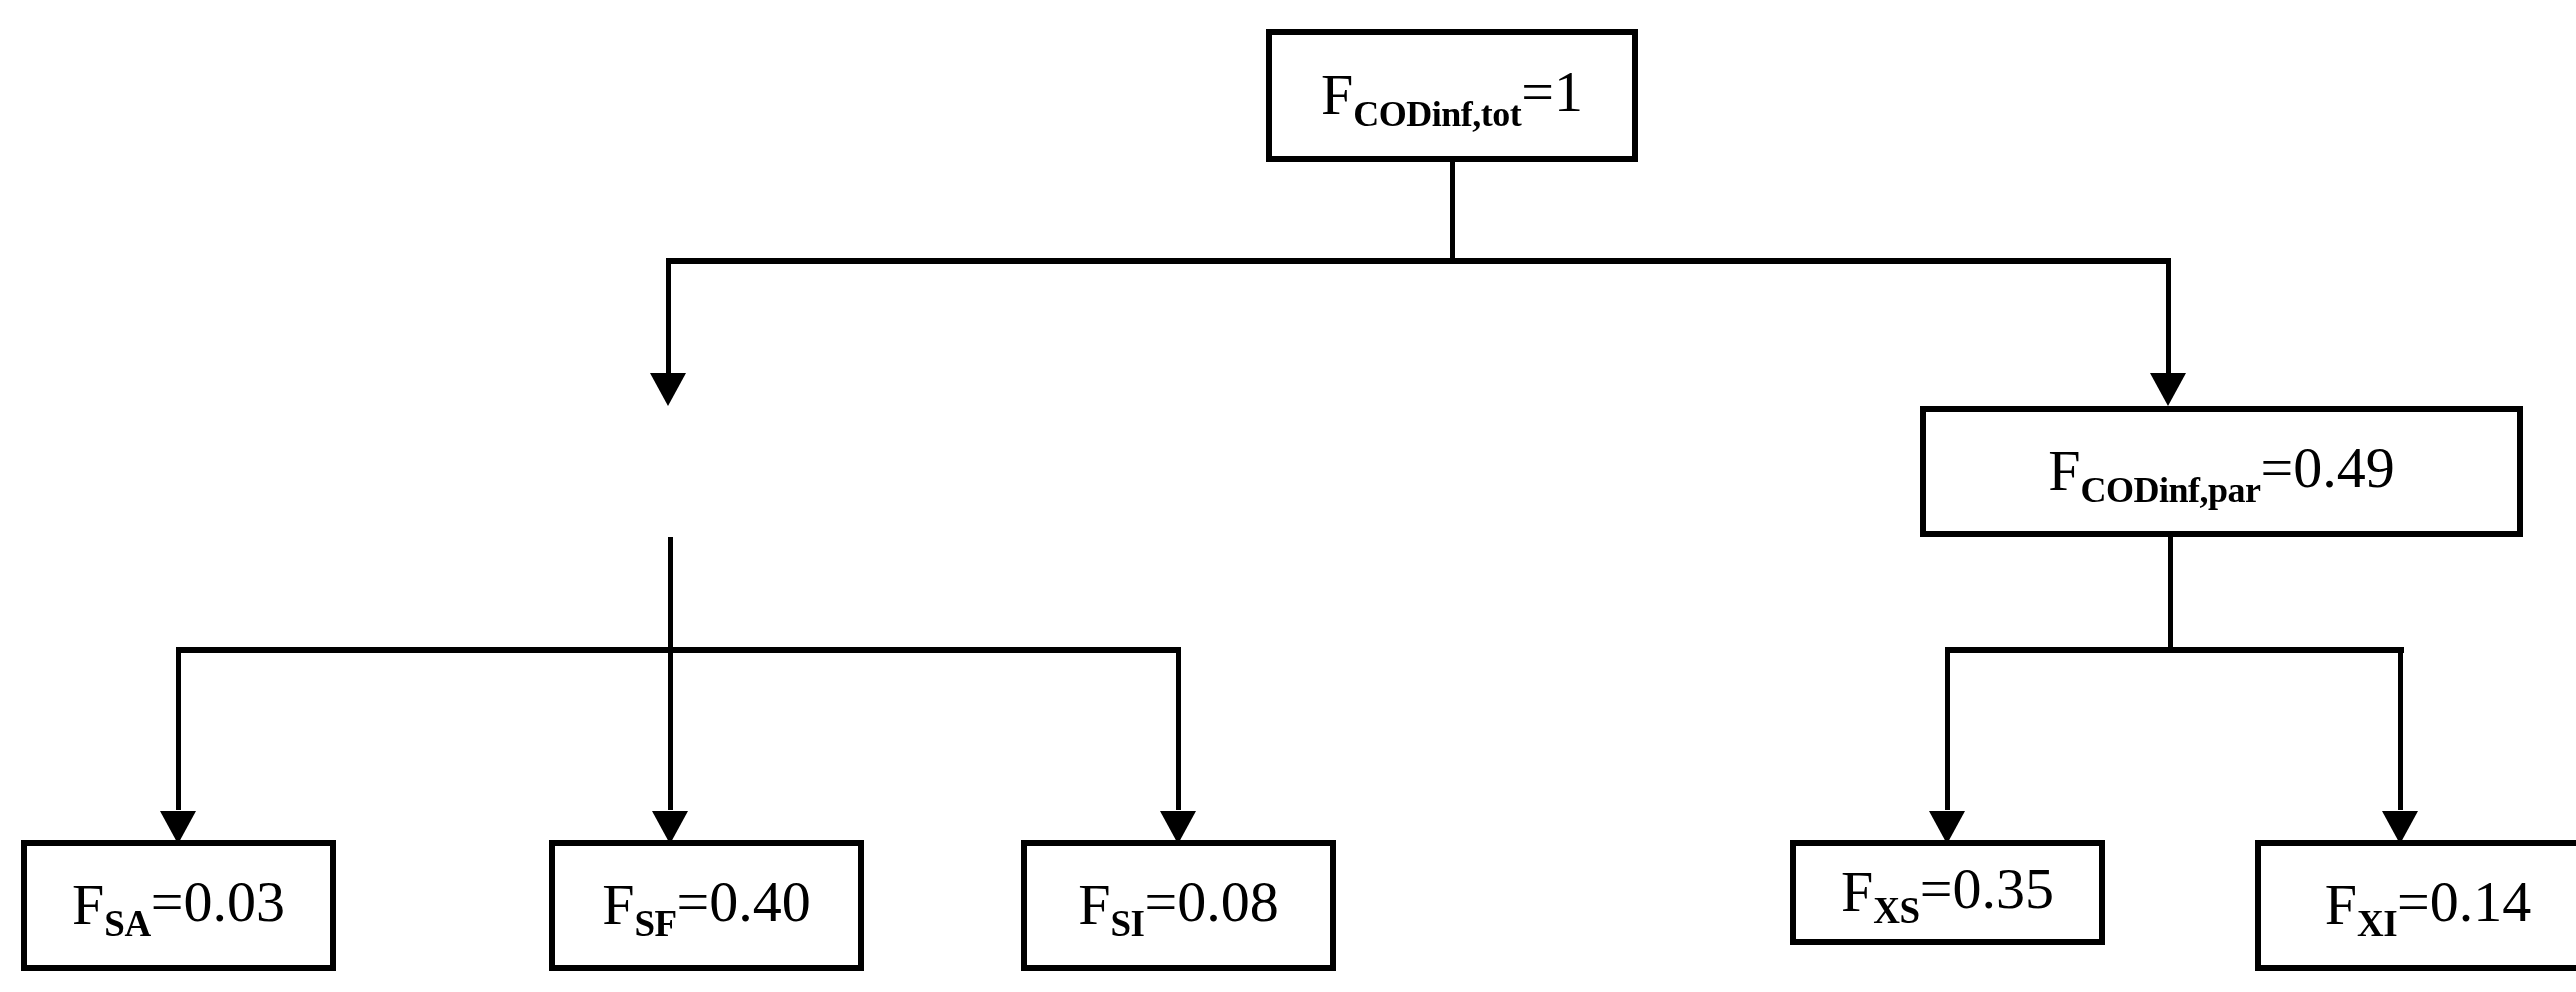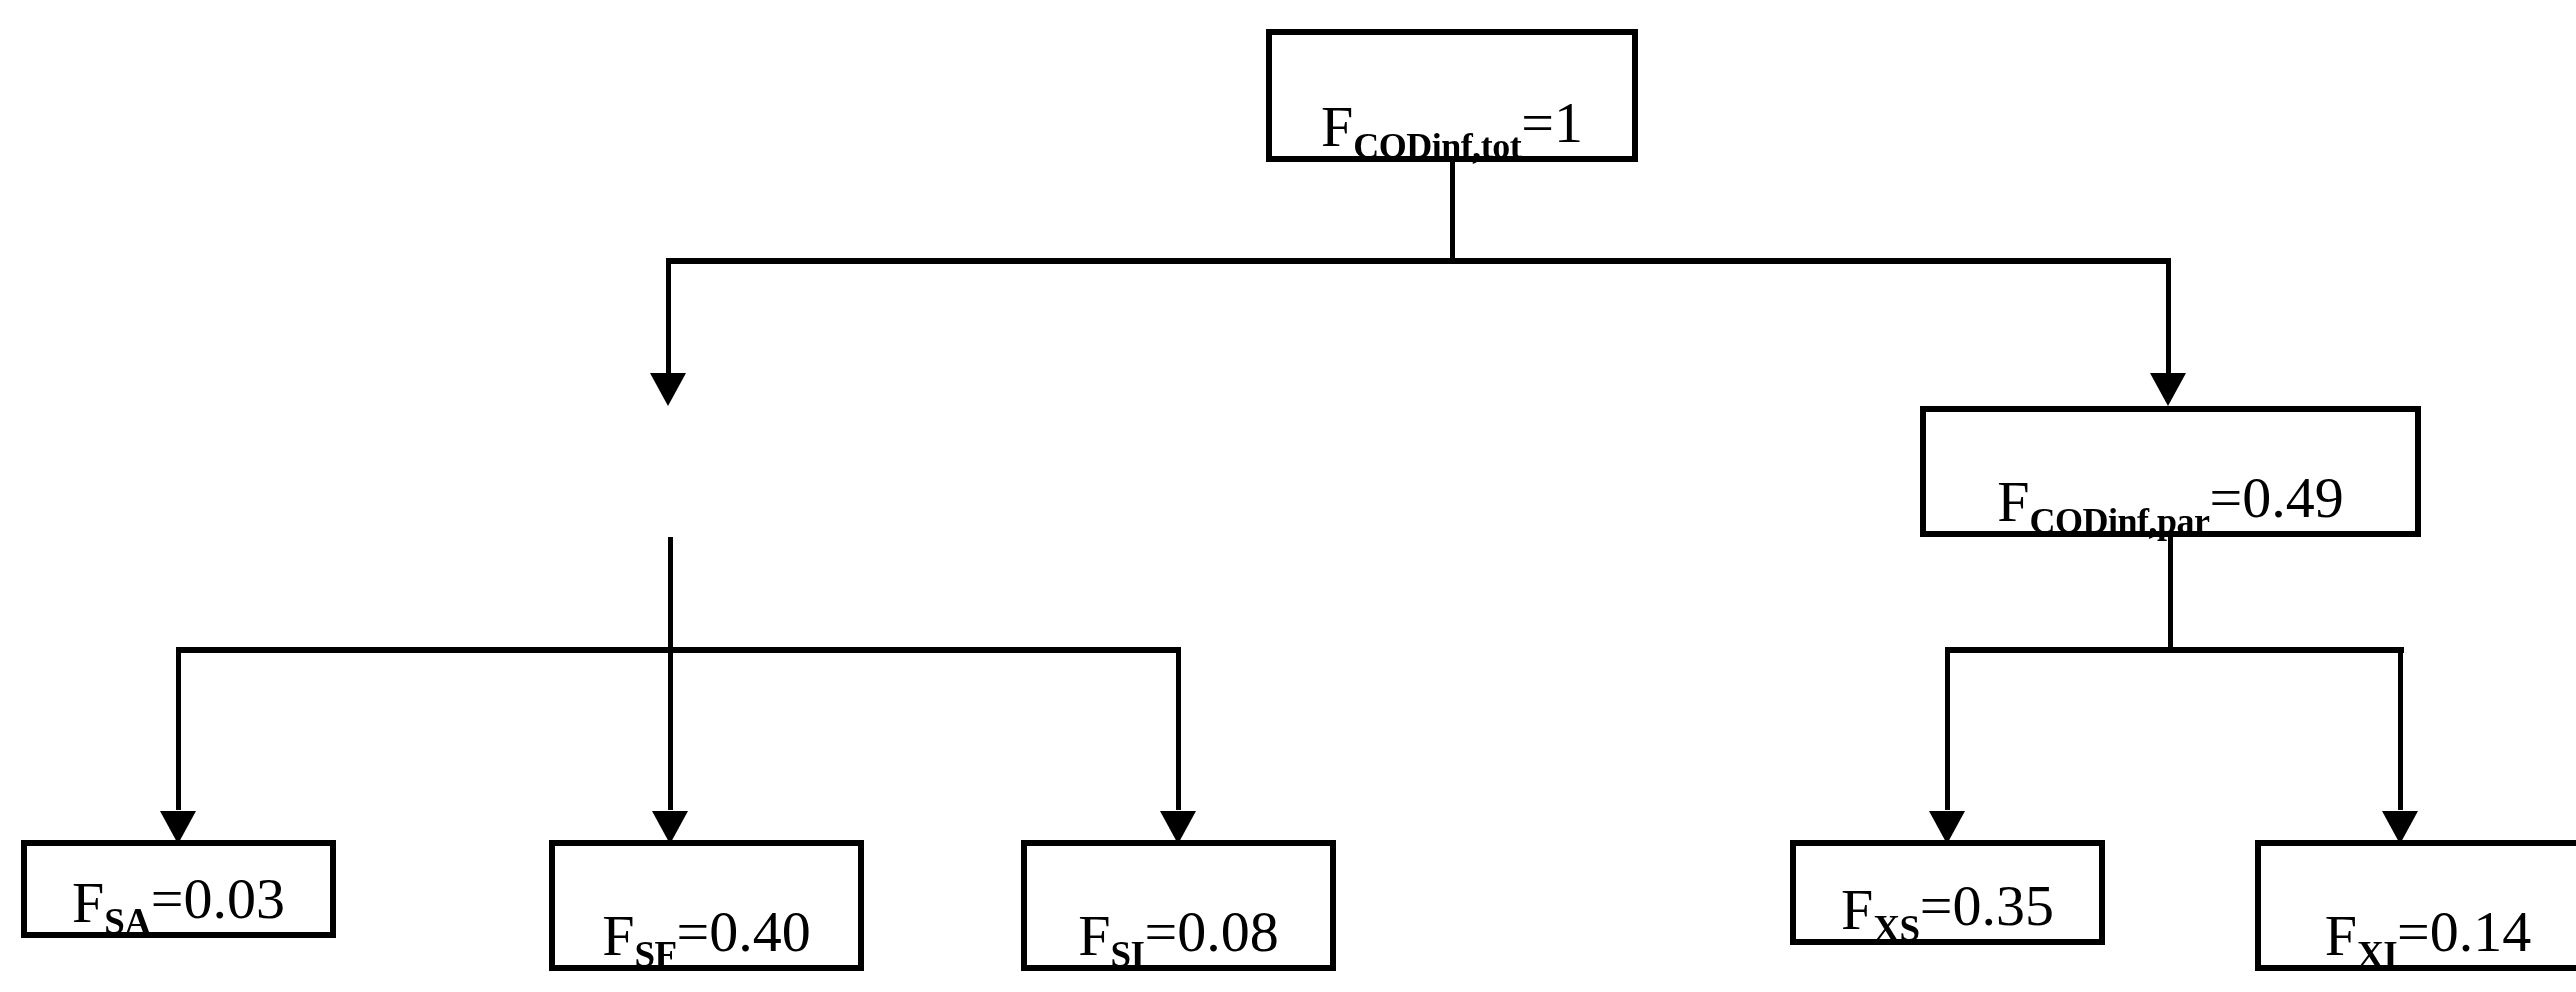--- a/index.html
+++ b/index.html
@@ -17,21 +17,21 @@
     background: #ffffff;
     overflow: hidden;
   }
   
   .node {
     position: absolute;
     box-sizing: border-box;
     background: #ffffff;
     border: 6.7px solid #000000;
     display: flex;
-    align-items: flex-end;
+    align-items: center;
     justify-content: center;
     white-space: nowrap;
   }
   .node-inner {
     display: inline-block;
     line-height: 1;
     color: #000000;
     font-family: "Liberation Serif", "DejaVu Serif", serif;
   }
   .sym {
@@ -100,21 +100,21 @@
 
   <div class="hline" style="left:666px; top:258px; width:1505px;"></div>
 
   <div class="vline" style="left:666px; top:258px; height:115px;"></div>
   <div class="arrow" style="left:650px; top:373px;"></div>
 
   <div class="vline" style="left:2166px; top:258px; height:115px;"></div>
   <div class="arrow" style="left:2150px; top:373px;"></div>
 
 
-  <div class="node level2" style="left:1920px; top:406px; width:501px; height:131px;">
+  <div class="node level2" style="left:1920px; top:406px; width:603px; height:131px;">
     <span class="node-inner">
       <span class="sym">F</span><span class="sub">CODinf,par</span><span class="val">=0.49</span>
     </span>
   </div>
 
   <div class="vline" style="left:668px; top:537px; height:116px;"></div>
   <div class="hline" style="left:176px; top:647px; width:1005px;"></div>
 
   <div class="vline" style="left:176px; top:647px; height:163px;"></div>
   <div class="arrow" style="left:160px; top:811px;"></div>
@@ -127,21 +127,21 @@
 
   <div class="vline" style="left:2168px; top:537px; height:116px;"></div>
   <div class="hline" style="left:1945px; top:647px; width:459px;"></div>
 
   <div class="vline" style="left:1945px; top:647px; height:163px;"></div>
   <div class="arrow" style="left:1929px; top:811px;"></div>
 
   <div class="vline" style="left:2398px; top:647px; height:163px;"></div>
   <div class="arrow" style="left:2382px; top:811px;"></div>
 
-  <div class="node level3" style="left:21px; top:840px; width:315px; height:98px;">
+  <div class="node level3" style="left:21px; top:840px; width:315px; height:131px;">
     <span class="node-inner">
       <span class="sym">F</span><span class="sub">SA</span><span class="val">=0.03</span>
     </span>
   </div>
 
   <div class="node level3" style="left:513px; top:840px; width:315px; height:131px;margin-left:36px;">
     <span class="node-inner">
       <span class="sym">F</span><span class="sub">SF</span><span class="val">=0.40</span>
     </span>
   </div>

